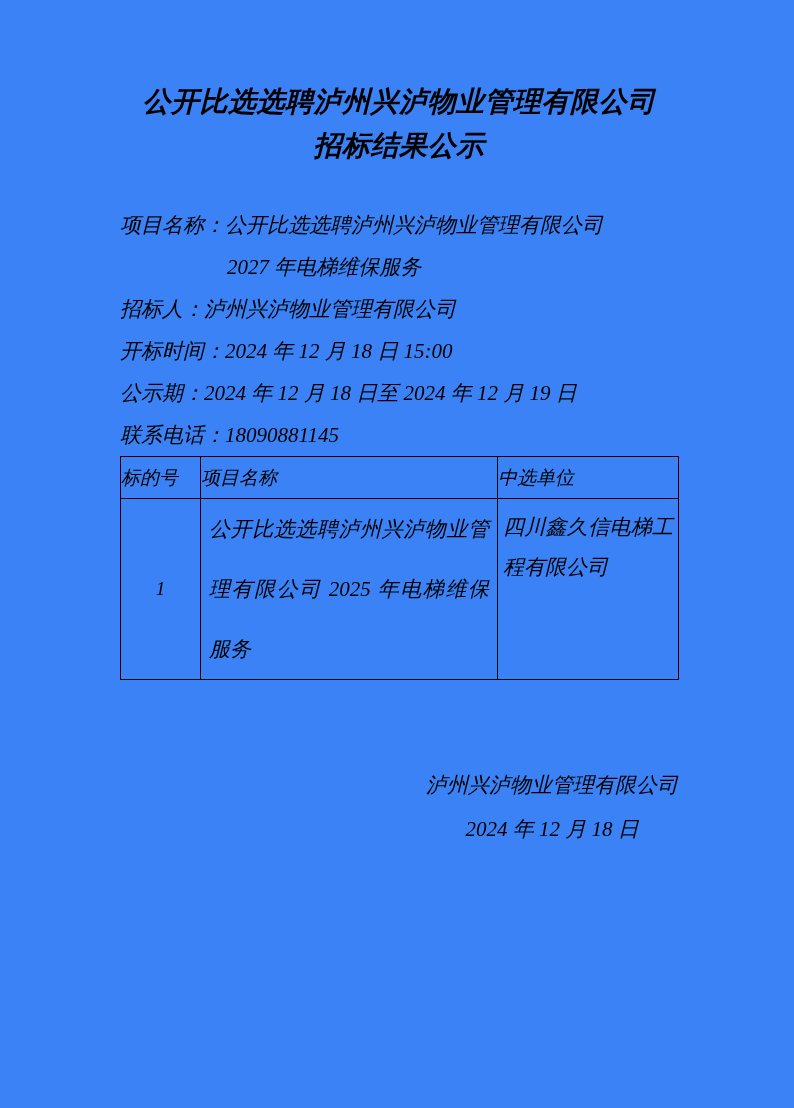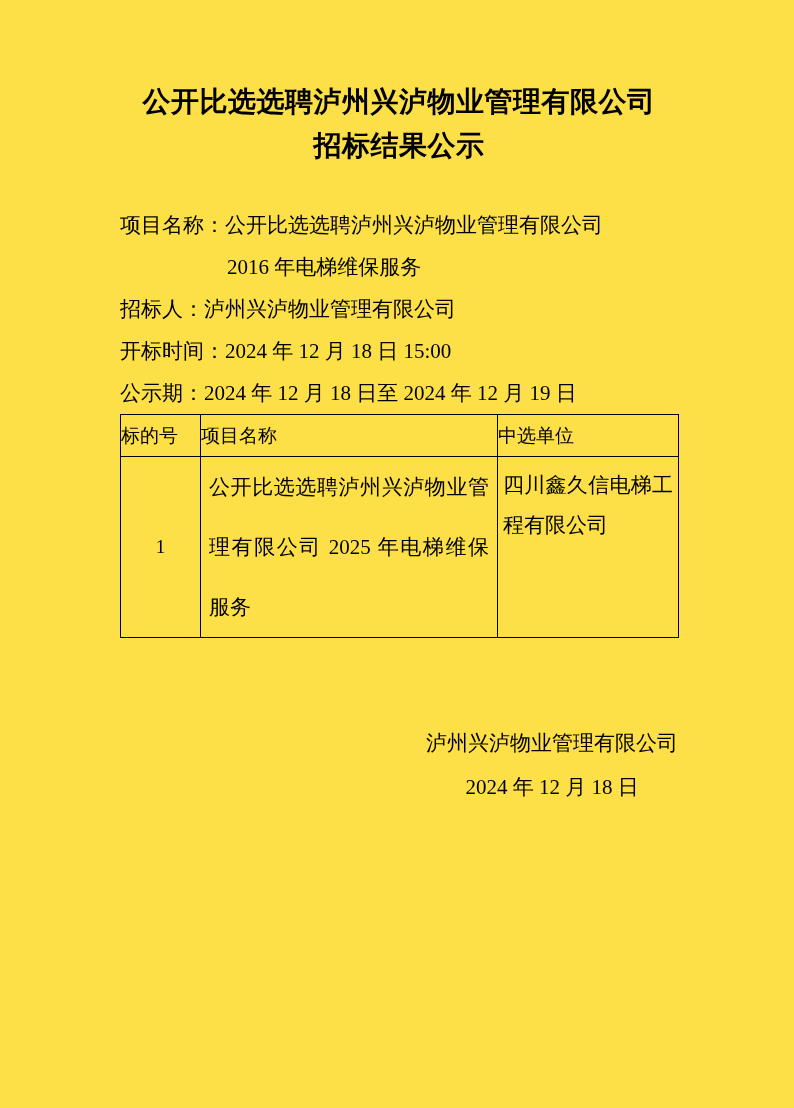--- a/index.html
+++ b/index.html
@@ -8,21 +8,22 @@
     width: 794px;
     height: 1108px;
     overflow: hidden;
     font-family: "Liberation Serif", "DejaVu Serif", serif;
     color: #000000;
   }
   .page {
     position: relative;
     width: 794px;
     height: 1108px;
-    background: #fde047;
+    background: #3b82f6;
+    font-style: italic;
   }
   .content {
     padding: 80px 116px 0 120px;
   }
   .doc-title {
     text-align: center;
     font-weight: bold;
     font-size: 28px;
     line-height: 44px;
     letter-spacing: 0.5px;
@@ -98,24 +99,25 @@
 <div class="page">
   <div class="content">
 
     <div class="doc-title">
       <div>公开比选选聘泸州兴泸物业管理有限公司</div>
       <div>招标结果公示</div>
     </div>
 
     <div class="body-block">
       <div class="body-line">项目名称：公开比选选聘泸州兴泸物业管理有限公司</div>
-      <div class="body-line indent">2016 年电梯维保服务</div>
+      <div class="body-line indent">2027 年电梯维保服务</div>
       <div class="body-line">招标人：泸州兴泸物业管理有限公司</div>
       <div class="body-line">开标时间：2024 年 12 月 18 日 15:00</div>
       <div class="body-line">公示期：2024 年 12 月 18 日至 2024 年 12 月 19 日</div>
+      <div class="body-line">联系电话：18090881145</div>
     </div>
 
     <table class="result-table">
       <colgroup>
         <col class="col-bid">
         <col class="col-proj">
         <col class="col-win">
       </colgroup>
       <thead>
         <tr>

